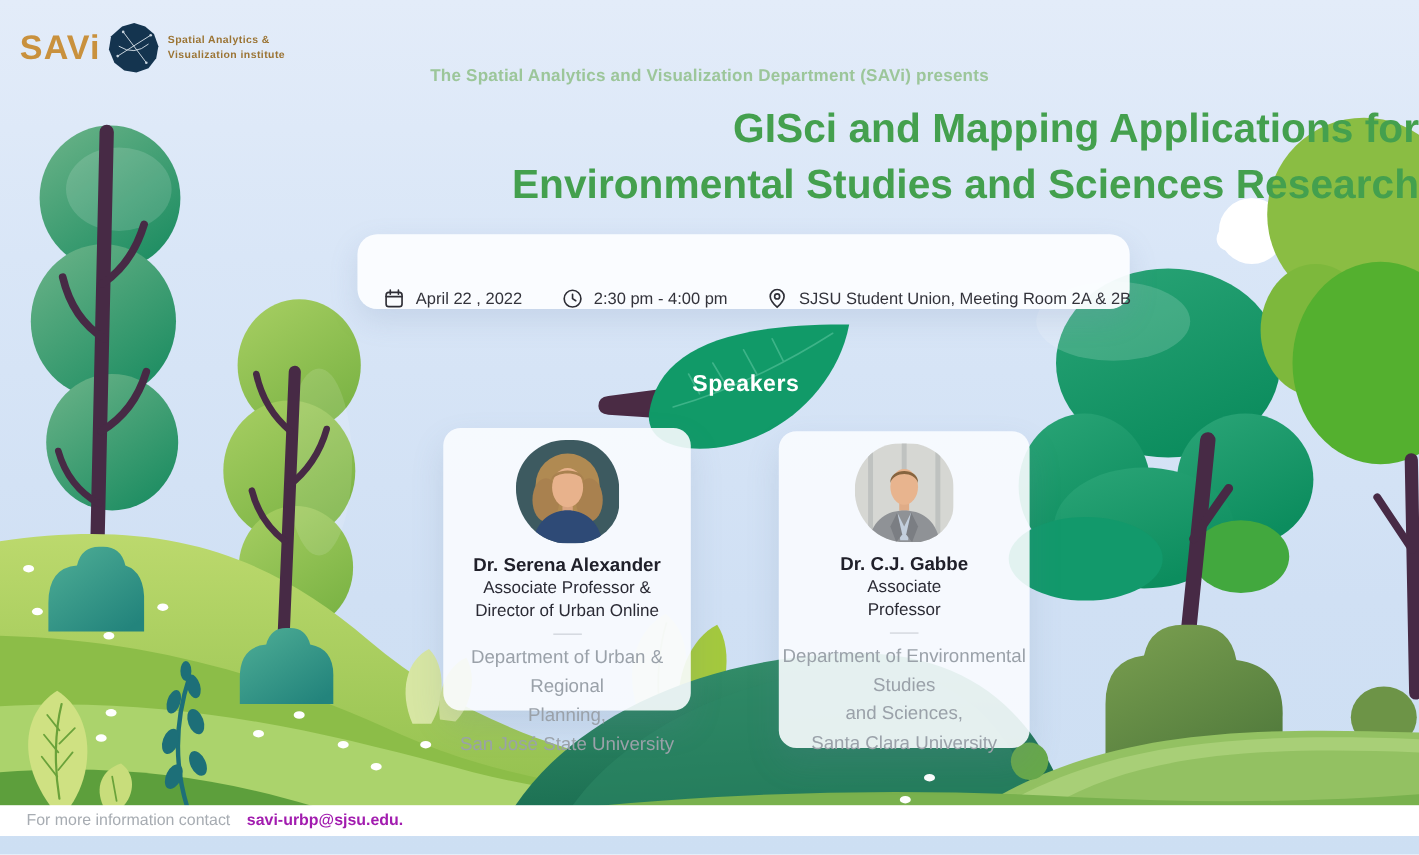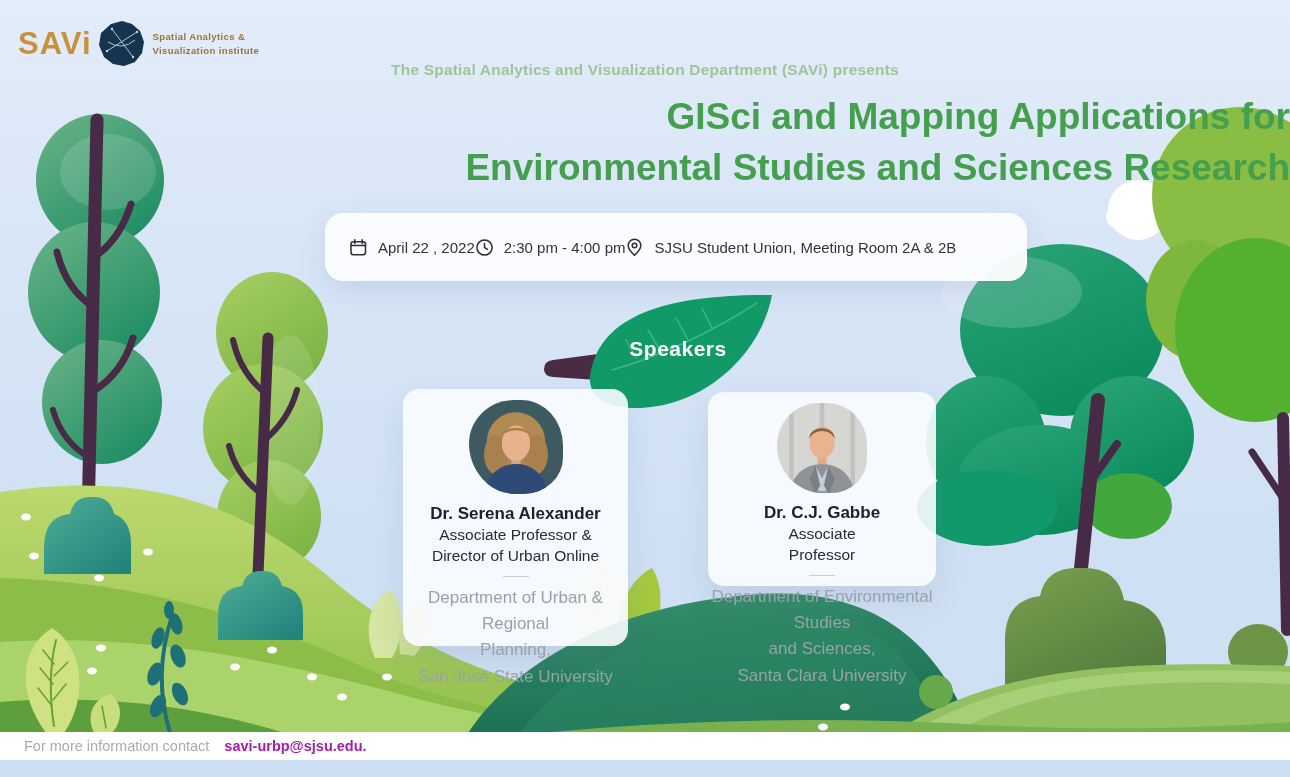--- a/index.html
+++ b/index.html
@@ -21,35 +21,35 @@
   
   .kicker { position:absolute; left:0; right:0; top:61px; text-align:center;
             font-size:15.5px; font-weight:700; letter-spacing:.2px; color:#9cc69a; z-index:2; }
   .title { position:absolute; left:0; right:0; top:91px; text-align:right;
            font-size:37px; line-height:1.38; font-weight:700; color:#44a04e; z-index:2; }
 
   
   .info-bar { position:absolute; left:325px; top:213px; width:702px; height:68px; z-index:2;
               background:rgba(251,253,255,.96); border-radius:18px;
               box-shadow:0 10px 26px rgba(110,135,170,.18);
-              display:flex; align-items:center; padding:0 24px; }
+              display:flex; align-items:flex-end; gap:36px; padding:0 24px; }
   .info-item { display:flex; align-items:center; gap:10px; font-size:15px; color:#33333b; white-space:nowrap; }
   .info-item svg { display:block; }
 
   
   .leaf-badge { position:absolute; left:540px; top:288px; width:240px; height:125px; z-index:2; }
   .leaf-badge svg { position:absolute; inset:0; }
   .leaf-label { position:absolute; left:58px; top:49px; width:160px; text-align:center;
                 font-size:21px; font-weight:700; letter-spacing:.5px; color:#ffffff; }
 
   
   .card { position:absolute; z-index:3; background:rgba(249,252,255,.9); border-radius:16px;
           box-shadow:0 14px 30px rgba(100,125,155,.16); text-align:center; padding-top:11px; }
   .card-1 { left:403px; top:389px; width:225px; height:257px; }
-  .card-2 { left:708px; top:392px; width:228px; height:194px; }
+  .card-2 { left:708px; top:392px; width:228px; height:288px; }
   .avatar { margin:0 auto; overflow:hidden; }
   .avatar svg { display:block; width:100%; height:100%; }
   .avatar-1 { width:94px; height:94px; border-radius:52% 48% 46% 54% / 50% 52% 42% 58%; }
   .avatar-2 { width:90px; height:90px; border-radius:50% 50% 44% 56% / 52% 50% 42% 58%; }
   .speaker-name { margin-top:10px; font-size:17px; font-weight:700; color:#20202a; }
   .speaker-role { font-size:15.5px; line-height:1.38; color:#2b2b35; }
   .card-divider { width:26px; height:1px; background:#c9ced4; margin:9px auto 8px; }
   .speaker-affiliation { font-size:17px; line-height:1.55; color:#9aa1a9; }
 
   

